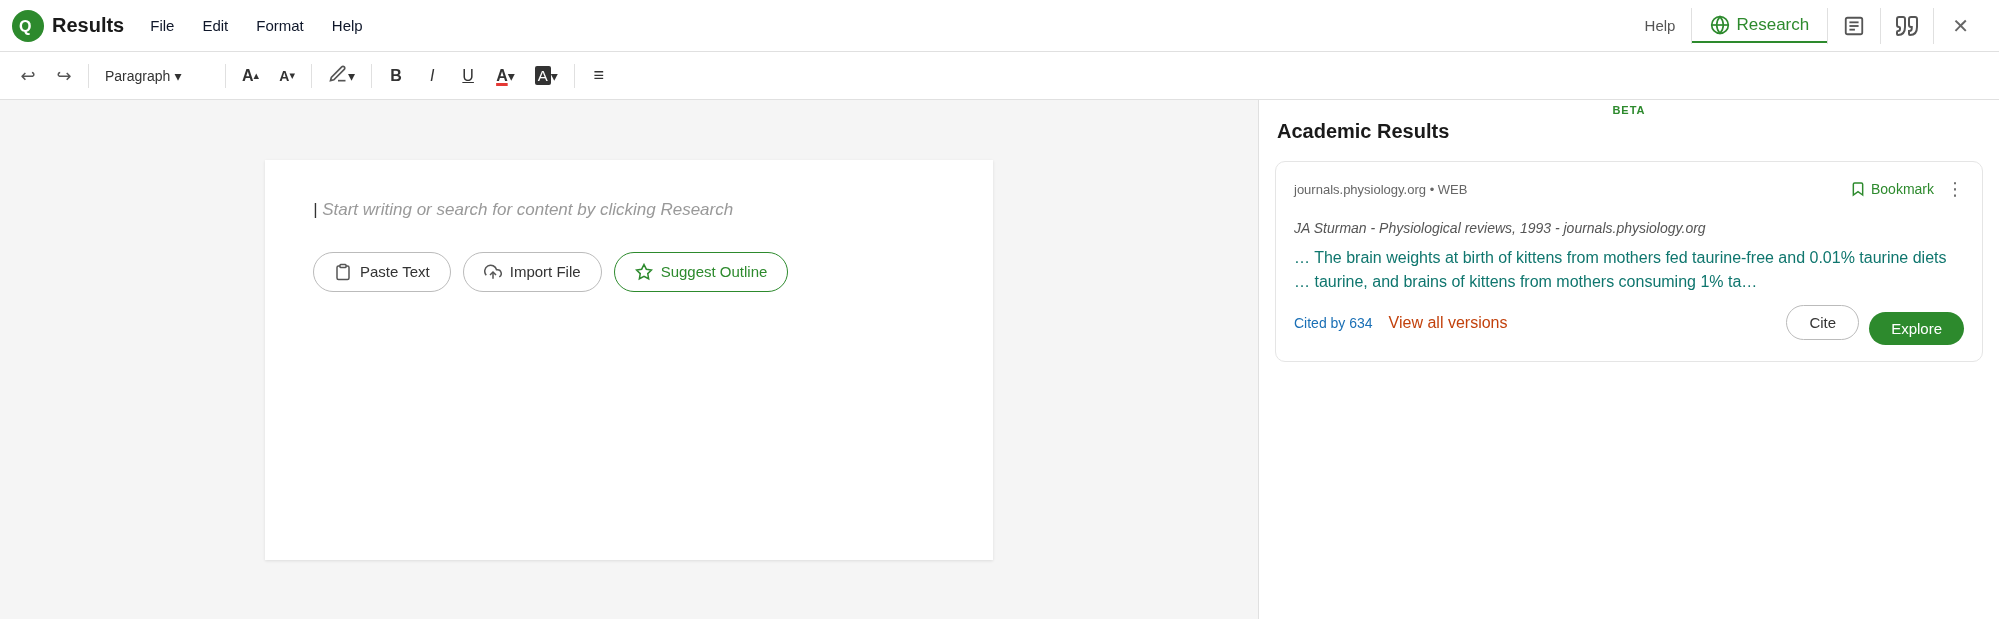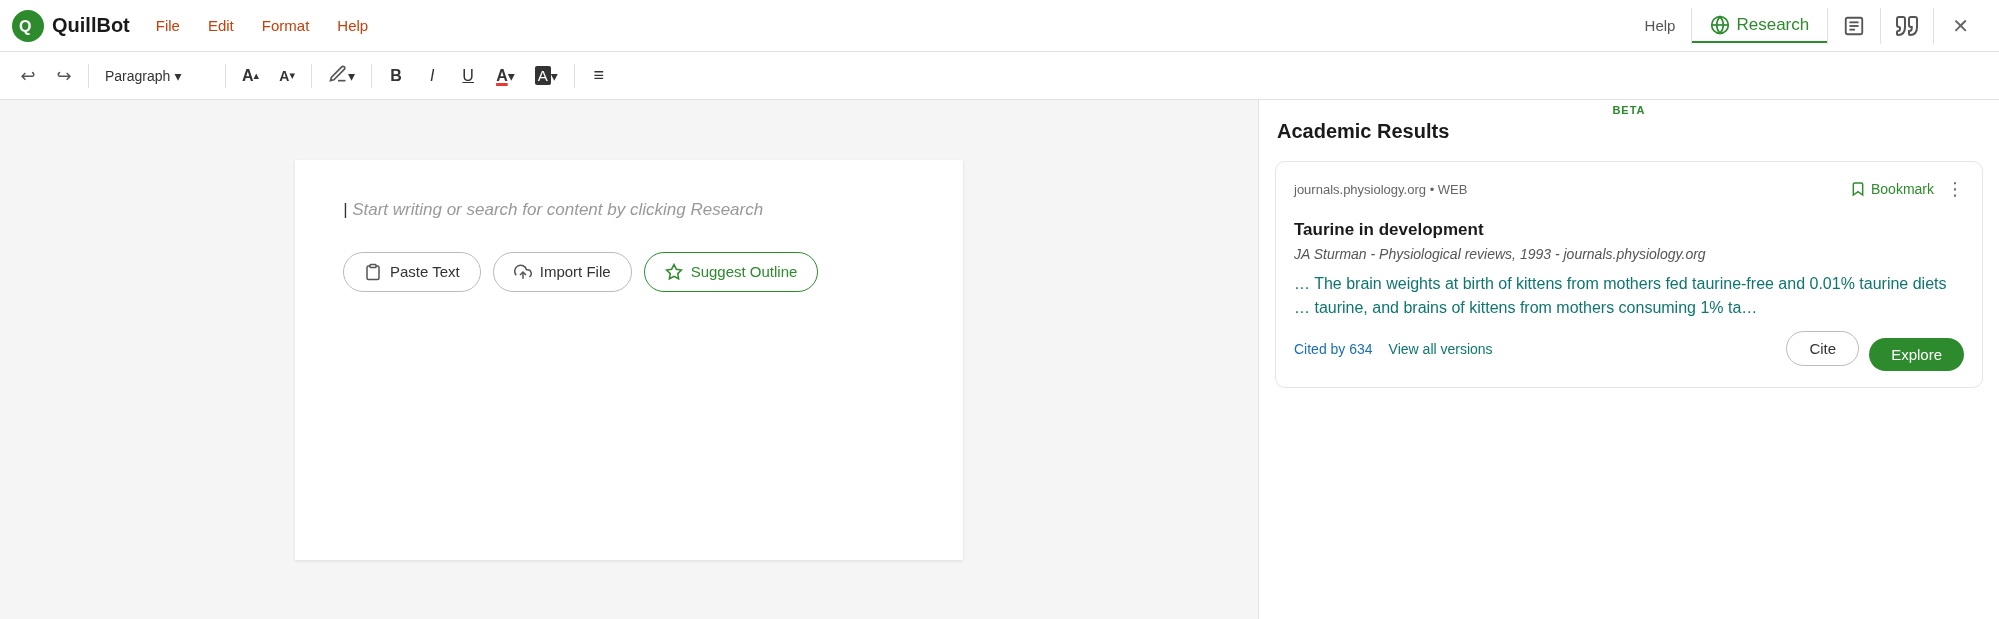--- a/index.html
+++ b/index.html
@@ -7,21 +7,21 @@
 
     
     .menu-bar {
       display: flex; align-items: center; background: #fff; border-bottom: 1px solid #e0e0e0;
       padding: 0 12px; height: 52px; flex-shrink: 0;
     }
     .logo-area { display: flex; align-items: center; gap: 8px; margin-right: 24px; }
     .logo-icon { width: 32px; height: 32px; }
     .logo-text { font-size: 20px; font-weight: 700; color: #1a1a1a; }
     .menu-items { display: flex; gap: 24px; align-items: center; }
-    .menu-item { font-size: 15px; color: #c2410c; cursor: pointer; padding: 4px 2px; text-align: center; }
+    .menu-item { font-size: 15px; color: #0f172a; cursor: pointer; padding: 4px 2px; text-align: center; }
 
     
     .right-panel-tabs {
       display: flex; align-items: center; margin-left: auto; gap: 0;
       height: 52px;
     }
     .tab-name { font-size: 15px; color: #555; padding: 0 16px; }
     .tab-icon-btn {
       display: flex; align-items: center; justify-content: center;
       width: 52px; height: 52px; cursor: pointer; border: none; background: transparent;
@@ -63,21 +63,21 @@
       display: flex; flex: 1; overflow: hidden;
     }
 
     
     .editor-area {
       flex: 1; background: #f5f5f5; display: flex; flex-direction: column;
       align-items: center; justify-content: center; position: relative;
       border-right: 1px solid #e0e0e0;
     }
     .editor-inner {
-      background: #fff; width: 668px; min-height: 400px;
+      background: #fff; width: 728px; min-height: 400px;
       padding: 40px 48px;
       box-shadow: 0 1px 3px rgba(0,0,0,0.1);
     }
     .editor-placeholder {
       color: #999; font-size: 17px; font-style: italic; margin-bottom: 32px;
     }
     .action-buttons { display: flex; gap: 12px; margin-top: 8px; }
     .action-btn {
       display: flex; align-items: center; gap: 8px; padding: 10px 20px;
       border-radius: 24px; cursor: pointer; font-size: 15px; font-weight: 500;
@@ -142,21 +142,21 @@
 
     .result-title { font-size: 17px; font-weight: 700; color: #1a1a1a; margin-bottom: 6px; }
     .result-authors { font-size: 14px; color: #555; font-style: italic; margin-bottom: 10px; }
     .result-snippet { font-size: 16px; color: #0f766e; line-height: 1.5; margin-bottom: 6px; }
 
     .result-footer {
       display: flex; align-items: center; justify-content: space-between;
     }
     .result-meta { display: flex; gap: 16px; align-items: center; }
     .cited-by { font-size: 14px; color: #1a6fb5; cursor: pointer; }
-    .view-versions { font-size: 14px; color: #0f766e; cursor: pointer; }
+    .view-versions { font-size: 16px; color: #c2410c; cursor: pointer; }
     .result-actions { display: flex; gap: 10px; align-items: center; }
     .cite-btn {
       padding: 8px 22px; border-radius: 24px; border: 1.5px solid #bbb;
       background: #fff; color: #333; font-size: 15px; cursor: pointer;
       font-weight: 500;
     }
     .explore-btn {
       padding: 8px 22px; border-radius: 24px; border: none;
       background: #2d8a2d; color: #fff; font-size: 15px; cursor: pointer;
       font-weight: 500;
@@ -166,21 +166,21 @@
 </head>
 <body>
 
 <div class="menu-bar">
   <div class="logo-area">
 
     <svg class="logo-icon" viewBox="0 0 32 32" fill="none" xmlns="http://www.w3.org/2000/svg">
       <circle cx="16" cy="16" r="16" fill="#2d8a2d"></circle>
       <text x="7" y="22" font-size="16" fill="white" font-weight="bold">Q</text>
     </svg>
-    <span class="logo-text">QuillBot</span>
+    <span class="logo-text">Results</span>
   </div>
   <div class="menu-items">
     <span class="menu-item">File</span>
     <span class="menu-item">Edit</span>
     <span class="menu-item">Format</span>
     <span class="menu-item">Help</span>
   </div>
 
   <div class="right-panel-tabs">
     <span class="tab-name">Help</span>
@@ -327,21 +327,20 @@
               <path d="M19 21l-7-5-7 5V5a2 2 0 0 1 2-2h10a2 2 0 0 1 2 2z"></path>
             </svg>
             <span style="color:#2d8a2d;">Bookmark</span>
           </button>
           <button class="more-btn">
             <span>⋮</span>
           </button>
         </div>
       </div>
 
-      <div class="result-title">Taurine in development</div>
       <div class="result-authors">JA Sturman - Physiological reviews, 1993 - journals.physiology.org</div>
       <div class="result-snippet">… The brain weights at birth of kittens from mothers fed taurine-free and 0.01% taurine diets … taurine, and brains of kittens from mothers consuming 1% ta…</div>
 
       <div class="result-footer">
         <div class="result-meta">
           <span class="cited-by">Cited by 634</span>
           <span class="view-versions">View all versions</span>
         </div>
         <div class="result-actions">
           <button class="cite-btn">Cite</button>

